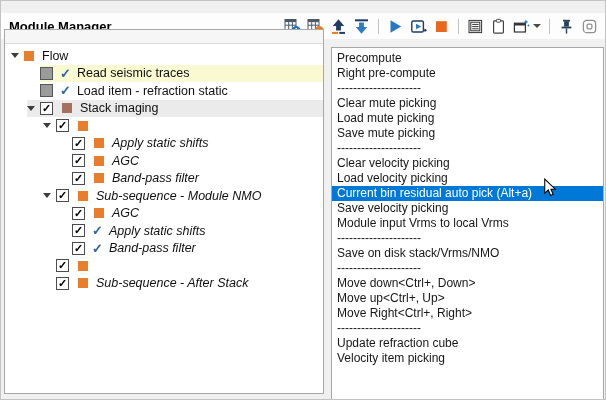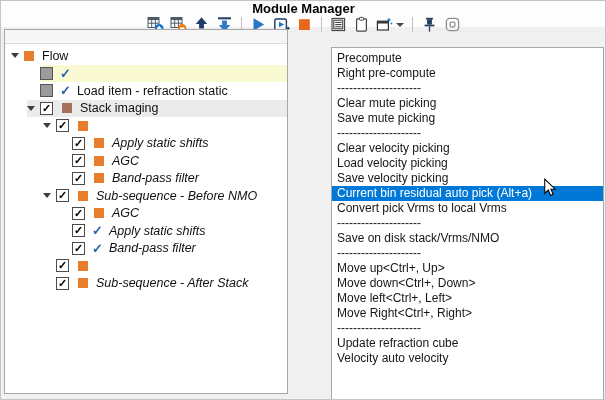--- a/index.html
+++ b/index.html
@@ -1,29 +1,29 @@
 <!DOCTYPE html>
 <html><head>
 <meta charset="utf-8">
 <style>
   html,body{margin:0;padding:0;background:#d9d9d9;}
   .window{position:relative;width:606px;height:400px;background:#f0f0f0;
     font-family:"Liberation Sans",sans-serif;overflow:hidden;border:1px solid #c4c4c4;box-sizing:border-box;}
   
-  .titlebar{position:absolute;left:0;top:0;width:100%;height:26px;background:#fdfdfd;
-    display:flex;align-items:center;justify-content:space-between;box-sizing:border-box;padding:0 7px 0 8px;flex-direction:column;}
+  .titlebar{position:absolute;left:0;top:12px;width:100%;height:26px;background:#fdfdfd;
+    display:flex;align-items:center;justify-content:space-between;box-sizing:border-box;padding:0 7px 0 8px;}
   .title{font-weight:bold;font-size:13px;color:#000;}
   .toolbar{display:flex;align-items:center;gap:6px;}
   .ticon{width:17px;height:17px;display:inline-flex;align-items:center;justify-content:center;cursor:pointer;}
   .ticon svg{width:17px;height:17px;display:block;}
   .tsep{width:1px;height:15px;background:#c2c2c2;margin:0 2px;}
   .chev{width:0;height:0;border-left:4px solid transparent;border-right:4px solid transparent;
     border-top:4px solid #4a4a4a;margin-left:-3px;cursor:pointer;}
   
-  .left-panel{position:absolute;left:3px;top:28px;width:284px;height:365px;background:#fff;
+  .left-panel{position:absolute;left:3px;top:28px;width:320px;height:365px;background:#fff;
     border:1px solid #a7a7a7;box-sizing:border-box;overflow:hidden;}
   .tree-header{height:13px;background:#f6f6f6;border-bottom:1px solid #dcdcdc;}
   .tree{padding-top:3px;}
   .trow{height:17.5px;display:flex;align-items:stretch;font-size:12.5px;color:#101010;white-space:nowrap;}
   .indent{flex:0 0 auto;}
   .content{display:flex;align-items:center;flex:1 1 auto;}
   .trow.yellow .content{background:#fafad2;}
   .trow.gray .content{background:#ebebeb;}
   .exp{width:13px;display:flex;align-items:center;flex:0 0 auto;cursor:pointer;}
   .exp .tri{width:0;height:0;border-left:4px solid transparent;border-right:4px solid transparent;
@@ -160,20 +160,21 @@
             </div>
             <div class="sq" style="background: rgb(232, 125, 43);"></div>
             <span class="tlabel">Flow</span>
           </div>
         </div>
         <div class="trow yellow">
           <div class="indent" style="width: 35px;"></div>
           <div class="content">
             <div class="checkbox gray"></div>
             <span class="bluecheck">✓</span>
+            <span class="tlabel">Read seismic traces</span>
           </div>
         </div>
         <div class="trow">
           <div class="indent" style="width: 35px;"></div>
           <div class="content">
             <div class="checkbox gray"></div>
             <span class="bluecheck">✓</span>
             <span class="tlabel">Load item - refraction static</span>
           </div>
         </div>
@@ -223,21 +224,21 @@
           </div>
         </div>
         <div class="trow">
           <div class="indent" style="width: 38px;"></div>
           <div class="content">
             <div class="exp">
               <div class="tri"></div>
             </div>
             <div class="checkbox">✓</div>
             <div class="sq" style="background: rgb(232, 125, 43);"></div>
-            <span class="tlabel italic">Sub-sequence - Before NMO</span>
+            <span class="tlabel italic">Sub-sequence - Module NMO</span>
           </div>
         </div>
         <div class="trow">
           <div class="indent" style="width: 67px;"></div>
           <div class="content">
             <div class="checkbox">✓</div>
             <div class="sq" style="background: rgb(232, 125, 43);"></div>
             <span class="tlabel italic">AGC</span>
           </div>
         </div>
@@ -273,35 +274,35 @@
           </div>
         </div>
       </div>
   </div>
 
   <div class="right-panel" id="menu">
       <div class="mrow">Precompute</div>
       <div class="mrow">Right pre-compute</div>
       <div class="mrow separator">---------------------</div>
       <div class="mrow">Clear mute picking</div>
+      <div class="mrow">Load mute picking</div>
       <div class="mrow">Save mute picking</div>
       <div class="mrow separator">---------------------</div>
       <div class="mrow">Clear velocity picking</div>
       <div class="mrow">Load velocity picking</div>
+      <div class="mrow selected" style="background: rgb(0, 120, 215);">Current bin residual auto pick (Alt+a)</div>
       <div class="mrow">Save velocity picking</div>
-      <div class="mrow selected" style="background: rgb(0, 120, 215);">Current bin residual auto pick (Alt+a)</div>
-      <div class="mrow">Convert pick Vrms to local Vrms</div>
+      <div class="mrow">Module input Vrms to local Vrms</div>
       <div class="mrow separator">---------------------</div>
       <div class="mrow">Save on disk stack/Vrms/NMO</div>
       <div class="mrow separator">---------------------</div>
+      <div class="mrow">Move down&lt;Ctrl+, Down&gt;</div>
       <div class="mrow">Move up&lt;Ctrl+, Up&gt;</div>
-      <div class="mrow">Move down&lt;Ctrl+, Down&gt;</div>
-      <div class="mrow">Move left&lt;Ctrl+, Left&gt;</div>
       <div class="mrow">Move Right&lt;Ctrl+, Right&gt;</div>
       <div class="mrow separator">---------------------</div>
       <div class="mrow">Update refraction cube</div>
-      <div class="mrow">Velocity auto velocity</div>
+      <div class="mrow">Velocity item picking</div>
     </div>
 
   <svg class="cursor" viewBox="0 0 12 19">
     <path d="M1 1 L1 14.5 L4.4 11.4 L6.5 16.6 L9 15.5 L6.9 10.6 L11 10.6 Z" fill="#fff" stroke="#000" stroke-width="1"></path>
   </svg>
 </div>
 
 </body></html>

